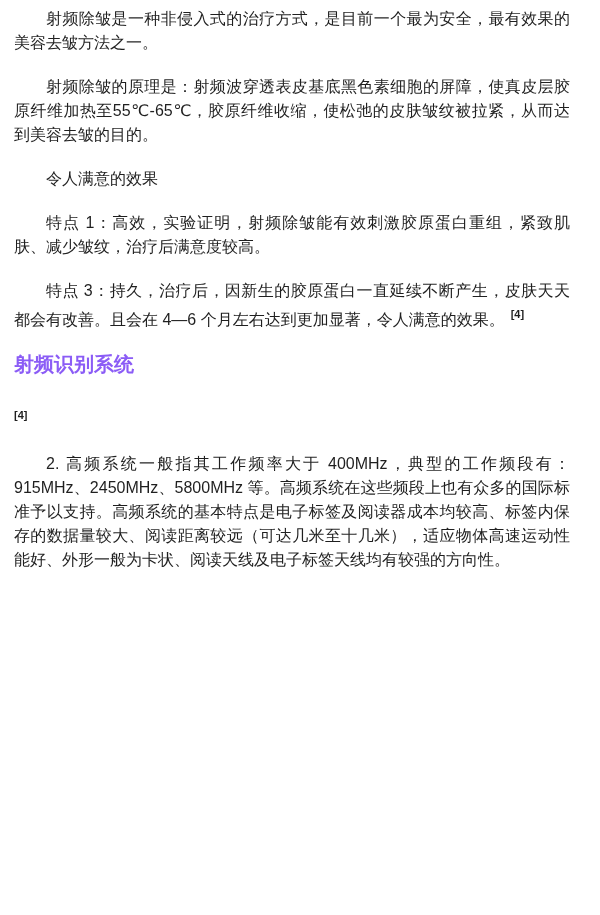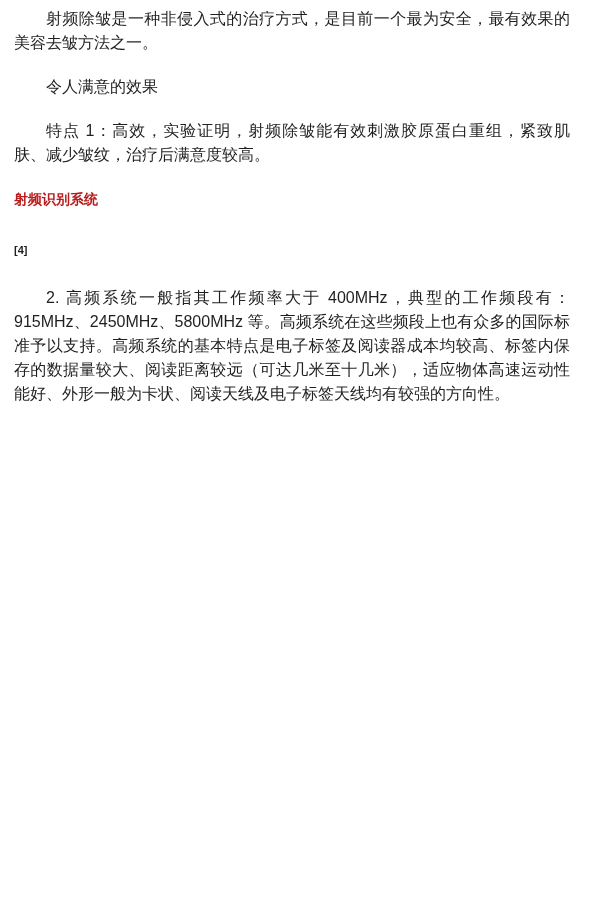--- a/index.html
+++ b/index.html
@@ -22,24 +22,24 @@
     font-size: 16px;
     line-height: 24px;
     text-align: justify;
     color: #1f1f1f;
   }
   .indent {
     text-indent: 2em;
   }
   .heading {
     margin: 0 0 28px 0;
-    font-size: 14px;
+    font-size: 20px;
     line-height: 24px;
     font-weight: bold;
-    color: #b91c1c;
+    color: #8b5cf6;
   }
   .link {
     color: #136ec2;
     text-decoration: none;
     cursor: pointer;
   }
   .ref {
     font-size: 11px;
     font-weight: bold;
     color: #1f1f1f;
@@ -59,26 +59,28 @@
     margin-bottom: 4px;
   }
 </style>
 </head>
 <body>
 
 <div class="page">
 
   <p class="para indent">射频除皱是一种非侵入式的治疗方式，是目前一个最为安全，最有效果的美容去皱方法之一。</p>
 
+  <p class="para indent">射频除皱的原理是：射频波穿透表皮基底黑色素细胞的屏障，使真皮层胶原纤维加热至55℃-65℃，胶原纤维收缩，使松弛的皮肤皱纹被拉紧，从而达到美容去皱的目的。</p>
 
   <p class="para indent">令人满意的效果</p>
 
   <p class="para indent">特点 1：高效，实验证明，射频除皱能有效刺激胶原蛋白重组，紧致肌肤、减少皱纹，治疗后满意度较高。</p>
 
 
+  <p class="para indent"><span>特点 3：持久，治疗后，因新生的胶原蛋白一直延续不断产生，皮肤天天都会有改善。且会在 4—6 个月左右达到更加显著，令人满意的效果。</span><sup class="ref">[4]</sup></p>
 
   <h2 class="heading">射频识别系统</h2>
 
 
   <div class="ref-line"><sup class="ref">[4]</sup></div>
 
 
   <p class="para indent">2. 高频系统一般指其工作频率大于 400MHz，典型的工作频段有：915MHz、2450MHz、5800MHz 等。高频系统在这些频段上也有众多的国际标准予以支持。高频系统的基本特点是电子标签及阅读器成本均较高、标签内保存的数据量较大、阅读距离较远（可达几米至十几米），适应物体高速运动性能好、外形一般为卡状、阅读天线及电子标签天线均有较强的方向性。</p>
 
 </div>

